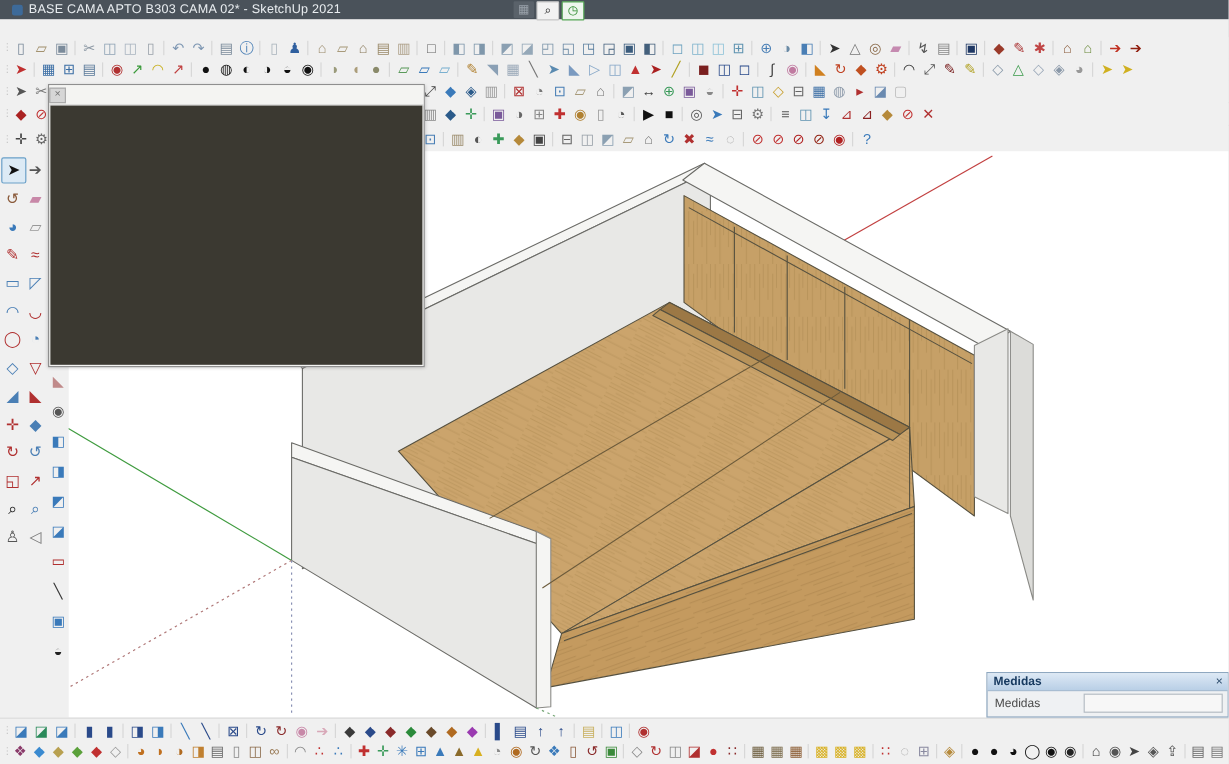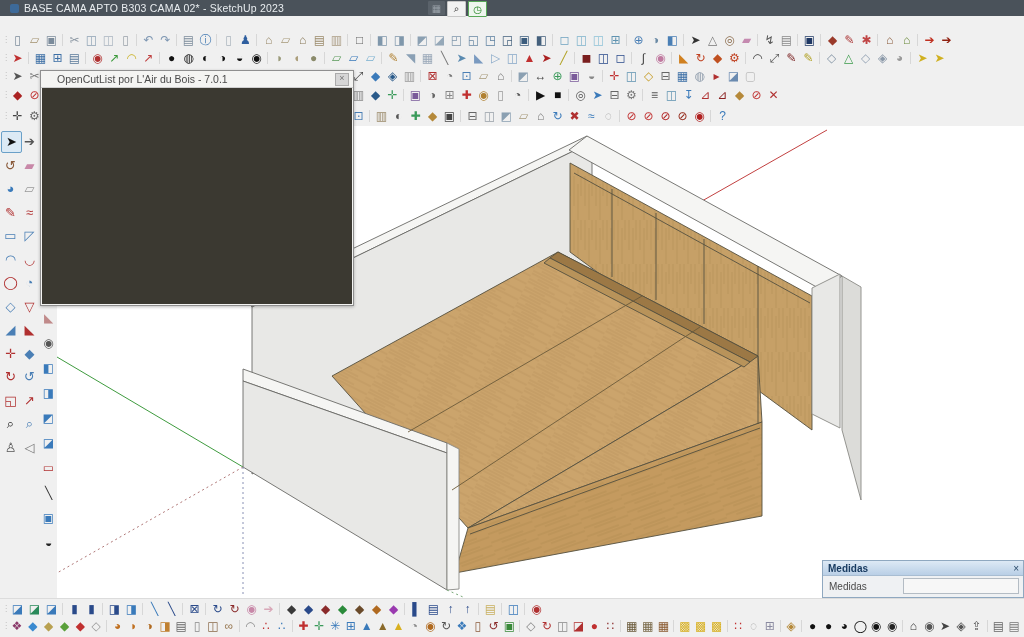--- a/index.html
+++ b/index.html
@@ -50,21 +50,21 @@
   
   .bottom-bar{position:absolute;left:0;top:598px;width:1024px;height:39px;background:#f0f0f0;border-top:1px solid #dcdcdc;}
   .b-row{position:absolute;left:2px;width:1020px;height:18px;display:flex;align-items:center;}
 </style>
 </head>
 <body>
 <div id="app">
 
 <div class="titlebar">
   <div class="logo"></div>
-  <div class="title">BASE CAMA APTO B303 CAMA 02* - SketchUp 2023</div>
+  <div class="title">BASE CAMA APTO B303 CAMA 02* - SketchUp 2021</div>
   <div class="tb-btns">
         <div class="tb-btn grid">▦</div>
         <div class="tb-btn search">⌕</div>
         <div class="tb-btn hist">◷</div>
       </div>
 </div>
 
 
 <div class="tb-row" style="top:31px">
       <span class="handle">⋮</span>
@@ -445,21 +445,20 @@
   <g id="axes-front">
         <polyline points="57,357 243,467" fill="none" stroke="#3f9b3f" stroke-width="1"></polyline>
         <polyline points="243,467 57,573" fill="none" stroke="#b07878" stroke-width="1" stroke-dasharray="2,3"></polyline>
         <polyline points="243,467 243,597" fill="none" stroke="#8890b4" stroke-width="1" stroke-dasharray="2,3"></polyline>
         <polyline points="447,590 463,597" fill="none" stroke="#78a878" stroke-width="1" stroke-dasharray="2,3"></polyline>
       </g>
 </svg>
 
 <div class="ocl">
   <div class="ocl-head">
-    <div class="ocl-title">OpenCutList por L'Air du Bois - 7.0.1</div>
     <div class="ocl-close">×</div>
   </div>
   <div class="ocl-body"></div>
 </div>
 
 <div class="medidas">
   <div class="med-head">
     <div class="med-title">Medidas</div>
     <div class="med-close">×</div>
   </div>

